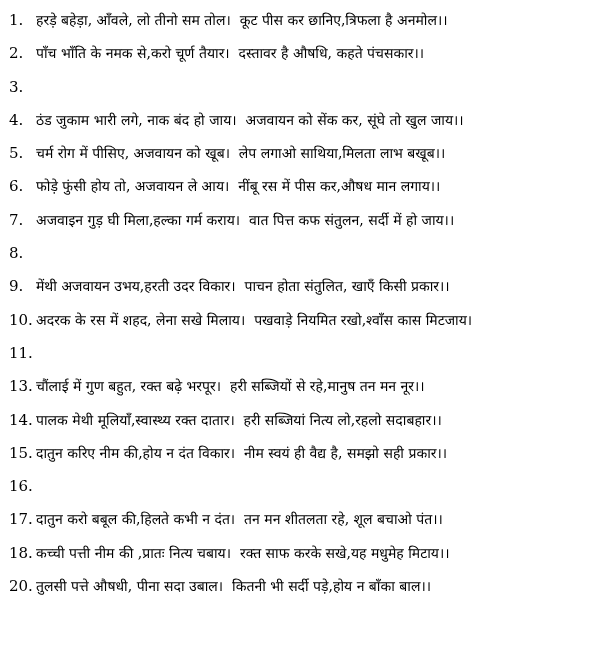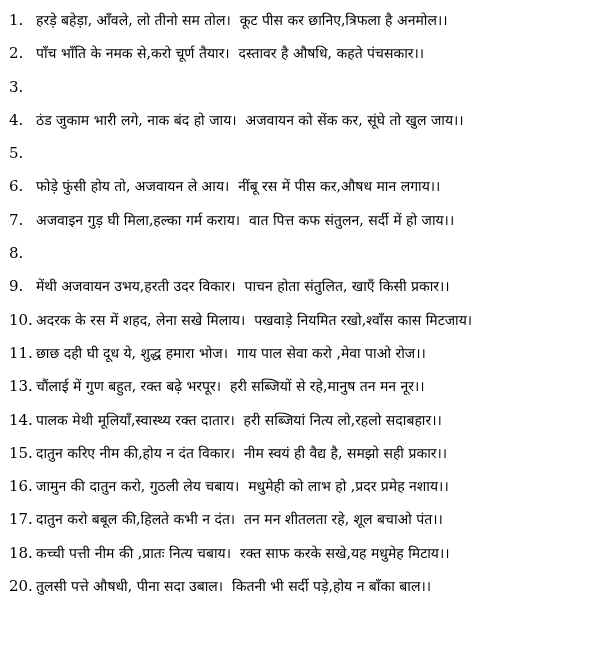--- a/index.html
+++ b/index.html
@@ -57,20 +57,21 @@
       </div>
       <div class="row">
         <span class="num">3.</span>
       </div>
       <div class="row">
         <span class="num">4.</span>
         <span class="text">ठंड जुकाम भारी लगे, नाक बंद हो जाय।  अजवायन को सेंक कर, सूंघे तो खुल जाय।।</span>
       </div>
       <div class="row">
         <span class="num">5.</span>
+        <span class="text">चर्म रोग में पीसिए, अजवायन को खूब।  लेप लगाओ साथिया,मिलता लाभ बखूब।।</span>
       </div>
       <div class="row">
         <span class="num">6.</span>
         <span class="text">फोड़े फुंसी होय तो, अजवायन ले आय।  नींबू रस में पीस कर,औषध मान लगाय।।</span>
       </div>
       <div class="row">
         <span class="num">7.</span>
         <span class="text">अजवाइन गुड़ घी मिला,हल्का गर्म कराय।  वात पित्त कफ संतुलन, सर्दी में हो जाय।।</span>
       </div>
       <div class="row">
@@ -79,37 +80,35 @@
       <div class="row">
         <span class="num">9.</span>
         <span class="text">मेंथी अजवायन उभय,हरती उदर विकार।  पाचन होता संतुलित, खाएँ किसी प्रकार।।</span>
       </div>
       <div class="row">
         <span class="num">10.</span>
         <span class="text">अदरक के रस में शहद, लेना सखे मिलाय।  पखवाड़े नियमित रखो,श्वाँस कास मिटजाय।</span>
       </div>
       <div class="row">
         <span class="num">11.</span>
-        <span class="text">छाछ दही घी दूध ये, शुद्ध हमारा भोज।  गाय पाल सेवा करो ,मेवा पाओ रोज।।</span>
       </div>
       <div class="row">
         <span class="num">13.</span>
         <span class="text">चौंलाई में गुण बहुत, रक्त बढ़े भरपूर।  हरी सब्जियों से रहे,मानुष तन मन नूर।।</span>
       </div>
       <div class="row">
         <span class="num">14.</span>
         <span class="text">पालक मेथी मूलियाँ,स्वास्थ्य रक्त दातार।  हरी सब्जियां नित्य लो,रहलो सदाबहार।।</span>
       </div>
       <div class="row">
         <span class="num">15.</span>
         <span class="text">दातुन करिए नीम की,होय न दंत विकार।  नीम स्वयं ही वैद्य है, समझो सही प्रकार।।</span>
       </div>
       <div class="row">
         <span class="num">16.</span>
-        <span class="text">जामुन की दातुन करो, गुठली लेय चबाय।  मधुमेही को लाभ हो ,प्रदर प्रमेह नशाय।।</span>
       </div>
       <div class="row">
         <span class="num">17.</span>
         <span class="text">दातुन करो बबूल की,हिलते कभी न दंत।  तन मन शीतलता रहे, शूल बचाओ पंत।।</span>
       </div>
       <div class="row">
         <span class="num">18.</span>
         <span class="text">कच्ची पत्ती नीम की ,प्रातः नित्य चबाय।  रक्त साफ करके सखे,यह मधुमेह मिटाय।।</span>
       </div>
       <div class="row">

